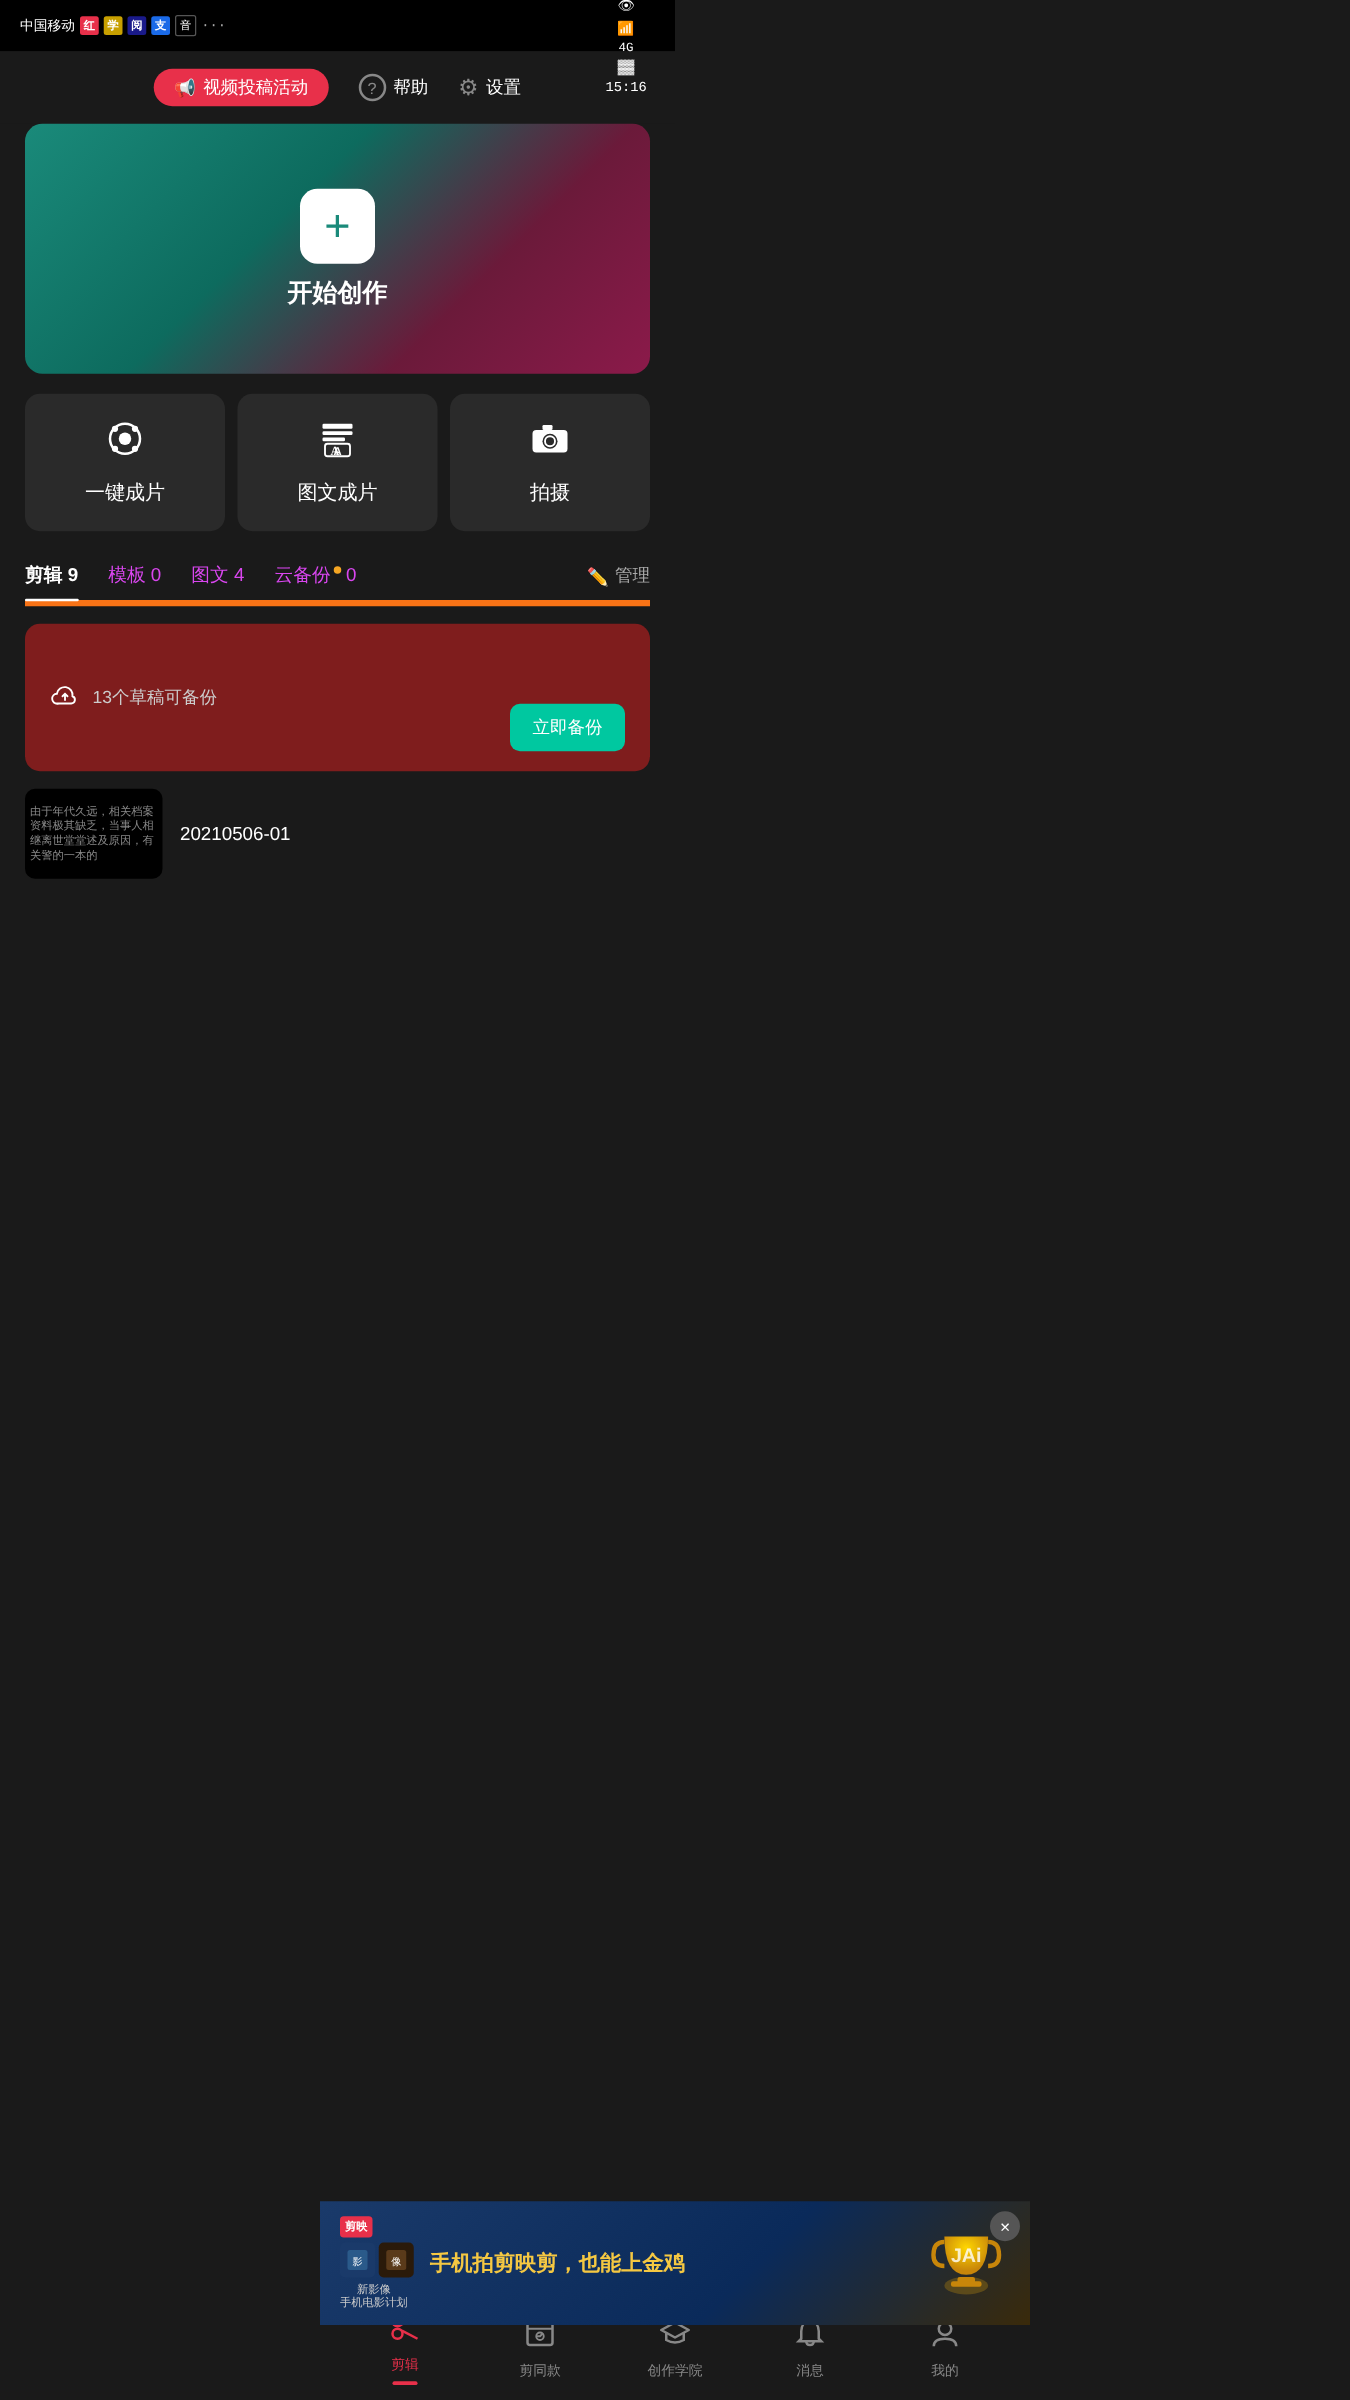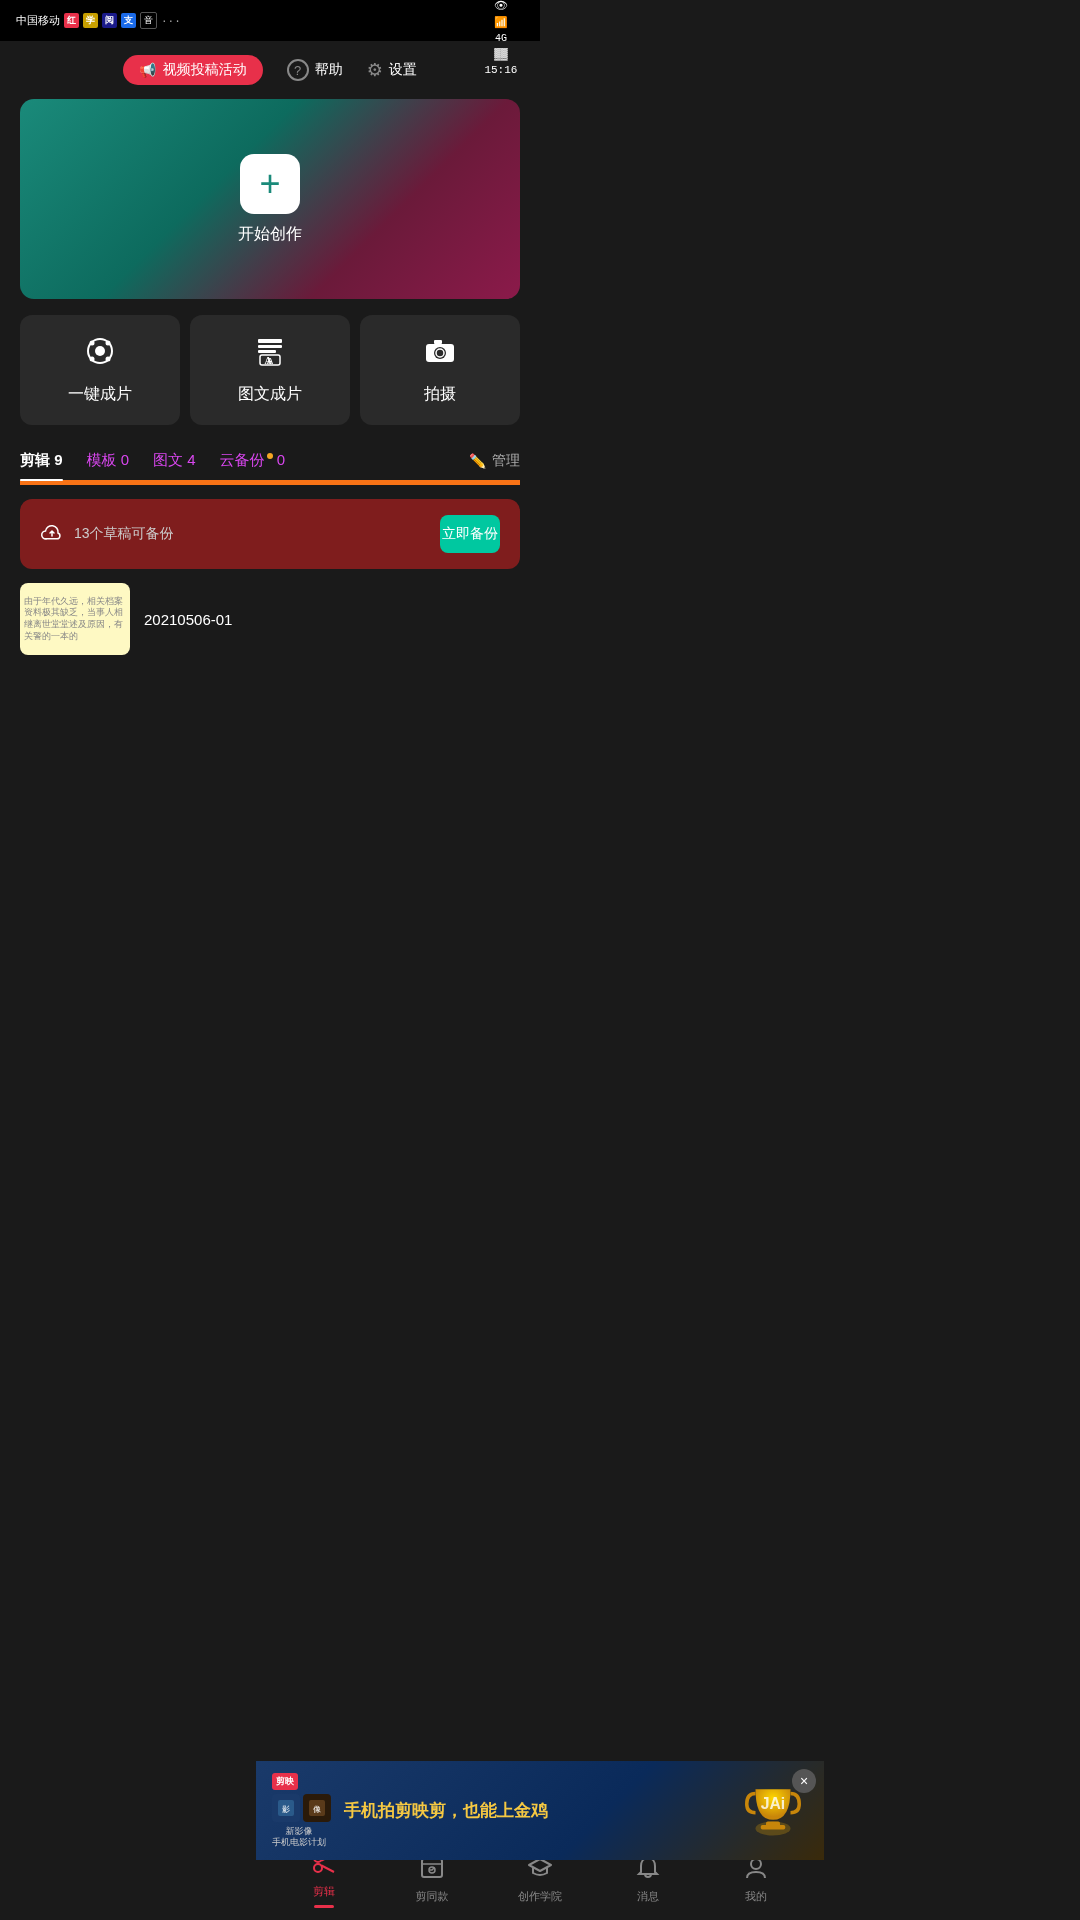--- a/index.html
+++ b/index.html
@@ -73,22 +73,22 @@
       background: #fff;
       border-radius: 14px;
       display: flex;
       align-items: center;
       justify-content: center;
       font-size: 32px;
       color: #1a8a7a;
       font-weight: 300;
     }
     .hero-title {
-      font-size: 16px;
-      font-weight: 400;
+      font-size: 20px;
+      font-weight: 700;
       color: #fff;
     }
 
     
     .quick-actions {
       display: flex;
       gap: 10px;
       margin: 16px 20px;
     }
     .action-card {
@@ -176,38 +176,39 @@
       align-items: center;
       gap: 10px;
       font-size: 14px;
       color: #ccc;
     }
     .backup-btn {
       background: #00c8a0;
       color: #fff;
       border: none;
       border-radius: 8px;
-      padding: 10px 2px;
+      padding: 10px 18px;
       font-size: 14px;
       cursor: pointer;
+      margin-top: 48px;
     }
 
     
     .draft-item {
       margin: 8px 20px;
       display: flex;
       gap: 14px;
       align-items: center;
       cursor: pointer;
     }
     .draft-thumb {
       width: 110px;
       height: 72px;
       border-radius: 8px;
-      background: #fef9c3;
+      background: #000000;
       overflow: hidden;
       flex-shrink: 0;
       position: relative;
       display: flex;
       align-items: center;
       justify-content: center;
     }
     .draft-thumb-text {
       font-size: 9px;
       color: #888;

